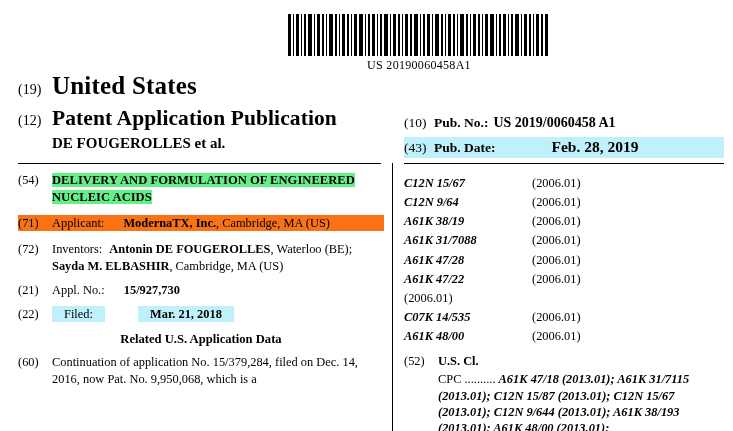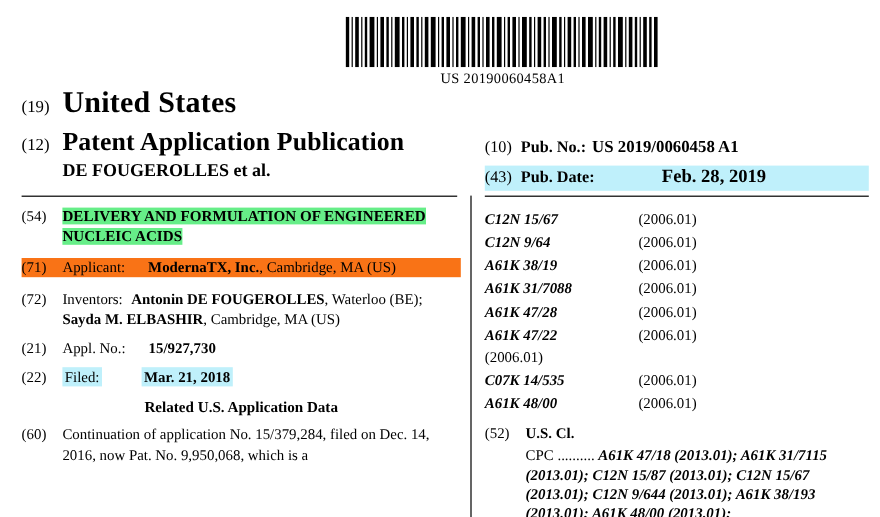--- a/index.html
+++ b/index.html
@@ -175,21 +175,21 @@
   .rel-head {
     font-weight: bold;
     font-size: 12.6px;
     text-align: center;
     margin: 4px 0 7px 0;
   }
   .appl-entry {
     margin-bottom: 10px;
   }
   .filed-hl {
-    padding: 1px 2px;
+    padding: 1px 12px;
   }
 
   
   .rcol {
     position: absolute;
     left: 404px;
     top: 175px;
     width: 318px;
     font-size: 12.4px;
     line-height: 1.30;

